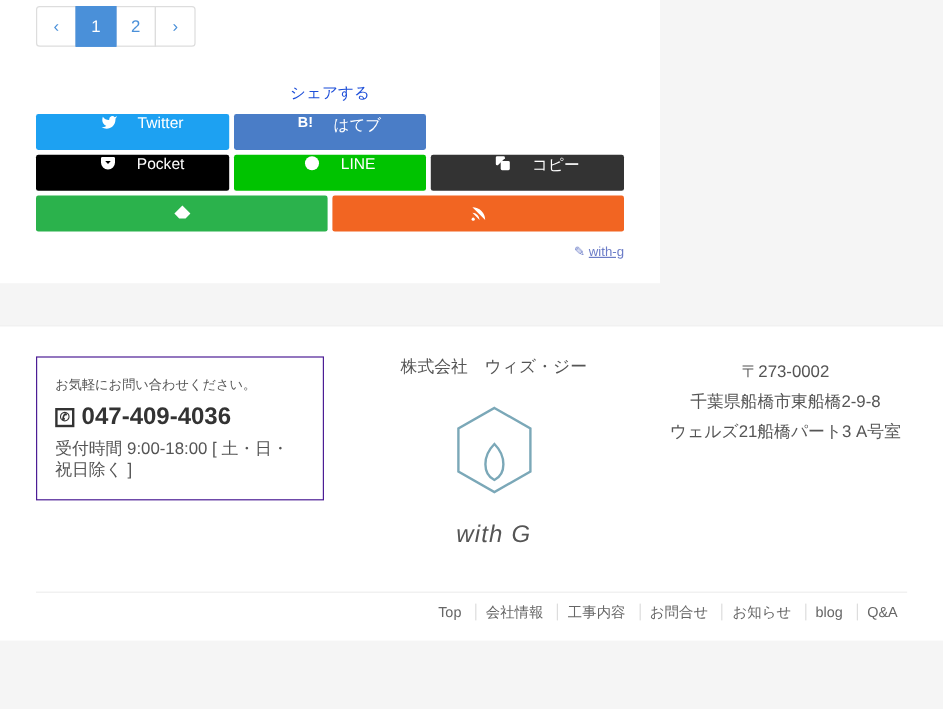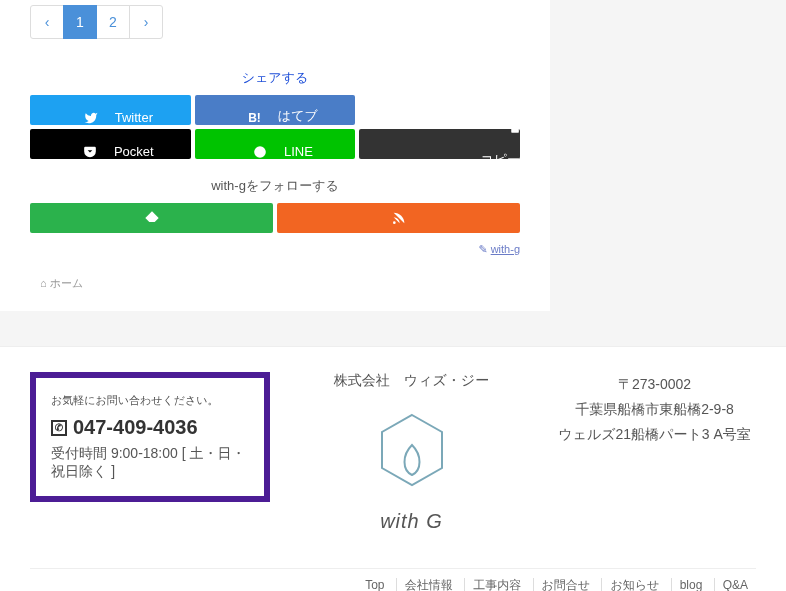--- a/index.html
+++ b/index.html
@@ -6,34 +6,34 @@
 body { font-family: "Hiragino Kaku Gothic Pro", "Meiryo", sans-serif; font-size: 13px; color: #333; background: #f5f5f5; }
 .content-area { background: #fff; padding: 5px 30px 20px; margin: 0 0 0 0; width: 550px; }
 .pagination { display: flex; gap: 0; margin-bottom: 30px; }
 .pagination a { display: flex; align-items: center; justify-content: center; min-width: 34px; height: 34px; border: 1px solid #ddd; background: #fff; color: #4a90d9; text-decoration: none; font-size: 14px; margin-left: -1px; }
 .pagination a:first-child { margin-left: 0; border-top-left-radius: 3px; border-bottom-left-radius: 3px; }
 .pagination a:last-child { border-top-right-radius: 3px; border-bottom-right-radius: 3px; }
 .pagination a.active { background: #4a90d9; color: #fff; border-color: #4a90d9; z-index: 1; position: relative; }
 .share-section { text-align: center; }
 .share-title { font-size: 13px; margin-bottom: 8px; color: #1d4ed8; margin-top: 12px; }
 .share-row { display: grid; grid-template-columns: 1fr 1fr 1fr; gap: 4px; margin-bottom: 4px; }
-.share-btn { display: flex; align-items: flex-end; justify-content: center; height: 30px; color: #fff; text-decoration: none; font-size: 13px; border-radius: 2px; gap: 17px; padding-left: 16px; }
+.share-btn { display: flex; align-items: flex-start; justify-content: center; height: 30px; color: #fff; text-decoration: none; font-size: 13px; border-radius: 2px; gap: 17px; padding-left: 16px; }
 .twitter { background: #1da1f2; } .facebook { background: #3b5998; } .hatena { background: #4a7dc7; }
-.pocket { background: #000000; } .line { background: #00c300; } .copy { background: #333; flex-direction: column; }
+.pocket { background: #000000; } .line { background: #00c300; } .copy { background: #333; }
 .follow-title { font-size: 13px; margin: 18px 0 8px; color: #555; }
 .follow-row { display: grid; grid-template-columns: 1fr 1fr; gap: 4px; }
 .follow-btn { display: flex; align-items: center; justify-content: center; height: 30px; color: #fff; border-radius: 2px; }
 .feedly { background: #2bb24c; } .rss { background: #f26522; }
 .profile-link { text-align: right; margin-top: 10px; font-size: 11px; }
 .profile-link a { color: #6b7cc7; text-decoration: underline; }
 .breadcrumb { font-size: 11px; color: #999; margin-top: 20px; padding-left: 10px; }
 .footer { background: #fff; margin-top: 35px; padding: 25px 30px 15px; border-top: 1px solid #eee; }
 .footer-cols { display: flex; gap: 40px; }
 .footer-col { flex: 1; }
-.contact-box { border: 6px solid #4c1d95; padding: 15px; width: 240px; }
+.contact-box { border: 1px solid #4c1d95; padding: 15px; width: 240px; }
 .contact-lead { font-size: 11px; color: #555; margin-bottom: 8px; }
 .contact-phone { display: flex; align-items: center; gap: 6px; font-size: 20px; font-weight: bold; color: #333; margin-bottom: 6px; }
 .contact-hours { font-size: 14px; color: #555; }
 .company-name { text-align: center; font-size: 14px; color: #555; margin-bottom: 20px; }
 .logo-area { text-align: center; }
 .logo-svg { margin: 0 auto 10px; display: block; }
 .logo-text { font-size: 20px; color: #555; letter-spacing: 1px; font-weight: 300; font-style: italic; }
 .address-col { text-align: center; font-size: 14px; color: #555; line-height: 1.8; }
 .footer-nav { text-align: right; font-size: 12px; color: #aaa; margin-top: 35px; padding-top: 8px; border-top: 1px solid #eee; }
 .footer-nav a { color: #666; text-decoration: none; padding: 0 8px; border-left: 1px solid #ddd; }
@@ -88,21 +88,20 @@
         <span class="icon">
             <svg width="14" height="14" viewBox="0 0 24 24" fill="white">
               <rect x="9" y="9" width="13" height="13" rx="2"></rect>
               <path d="M5 15H4a2 2 0 01-2-2V4a2 2 0 012-2h9a2 2 0 012 2v1"></path>
             </svg>
           </span>
         <span>コピー</span>
       </a>
     </div>
 
-    <div class="follow-title">with-gをフォローする</div>
     <div class="follow-row">
       <a class="follow-btn feedly">
         <span class="icon">
             <svg width="16" height="16" viewBox="0 0 24 24" fill="white">
               <path d="M12 2l10 10-6 6H8l-6-6z"></path>
             </svg>
           </span>
       </a>
       <a class="follow-btn rss">
         <span class="icon">
@@ -113,24 +112,20 @@
           </span>
       </a>
     </div>
 
     <div class="profile-link">
       <span class="icon" style="color:#6b7cc7">✎</span>
       <a href="#">with-g</a>
     </div>
   </div>
 
-  <div class="breadcrumb">
-    <span class="icon">⌂</span>
-    <span>ホーム</span>
-  </div>
 </div>
 
 <div class="footer">
   <div class="footer-cols">
     <div class="footer-col">
       <div class="contact-box">
         <div class="contact-lead">お気軽にお問い合わせください。</div>
         <div class="contact-phone">
           <span class="icon" style="border:2px solid #333;width:16px;height:16px;font-size:10px">✆</span>
           <span>047-409-4036</span>

